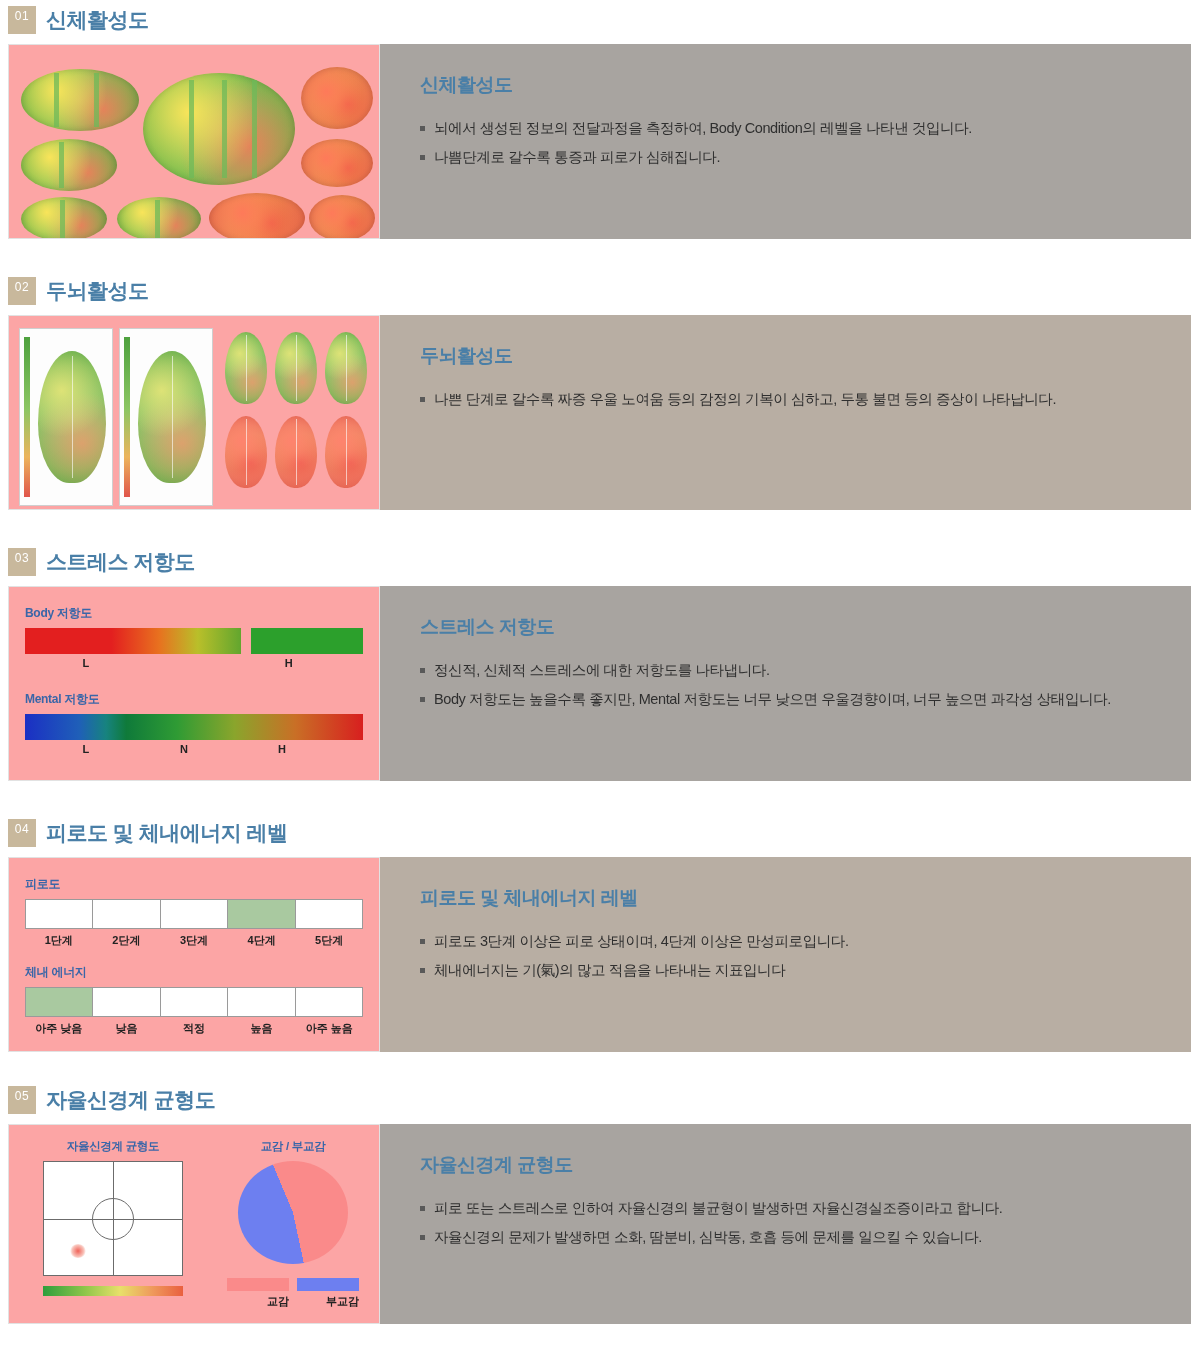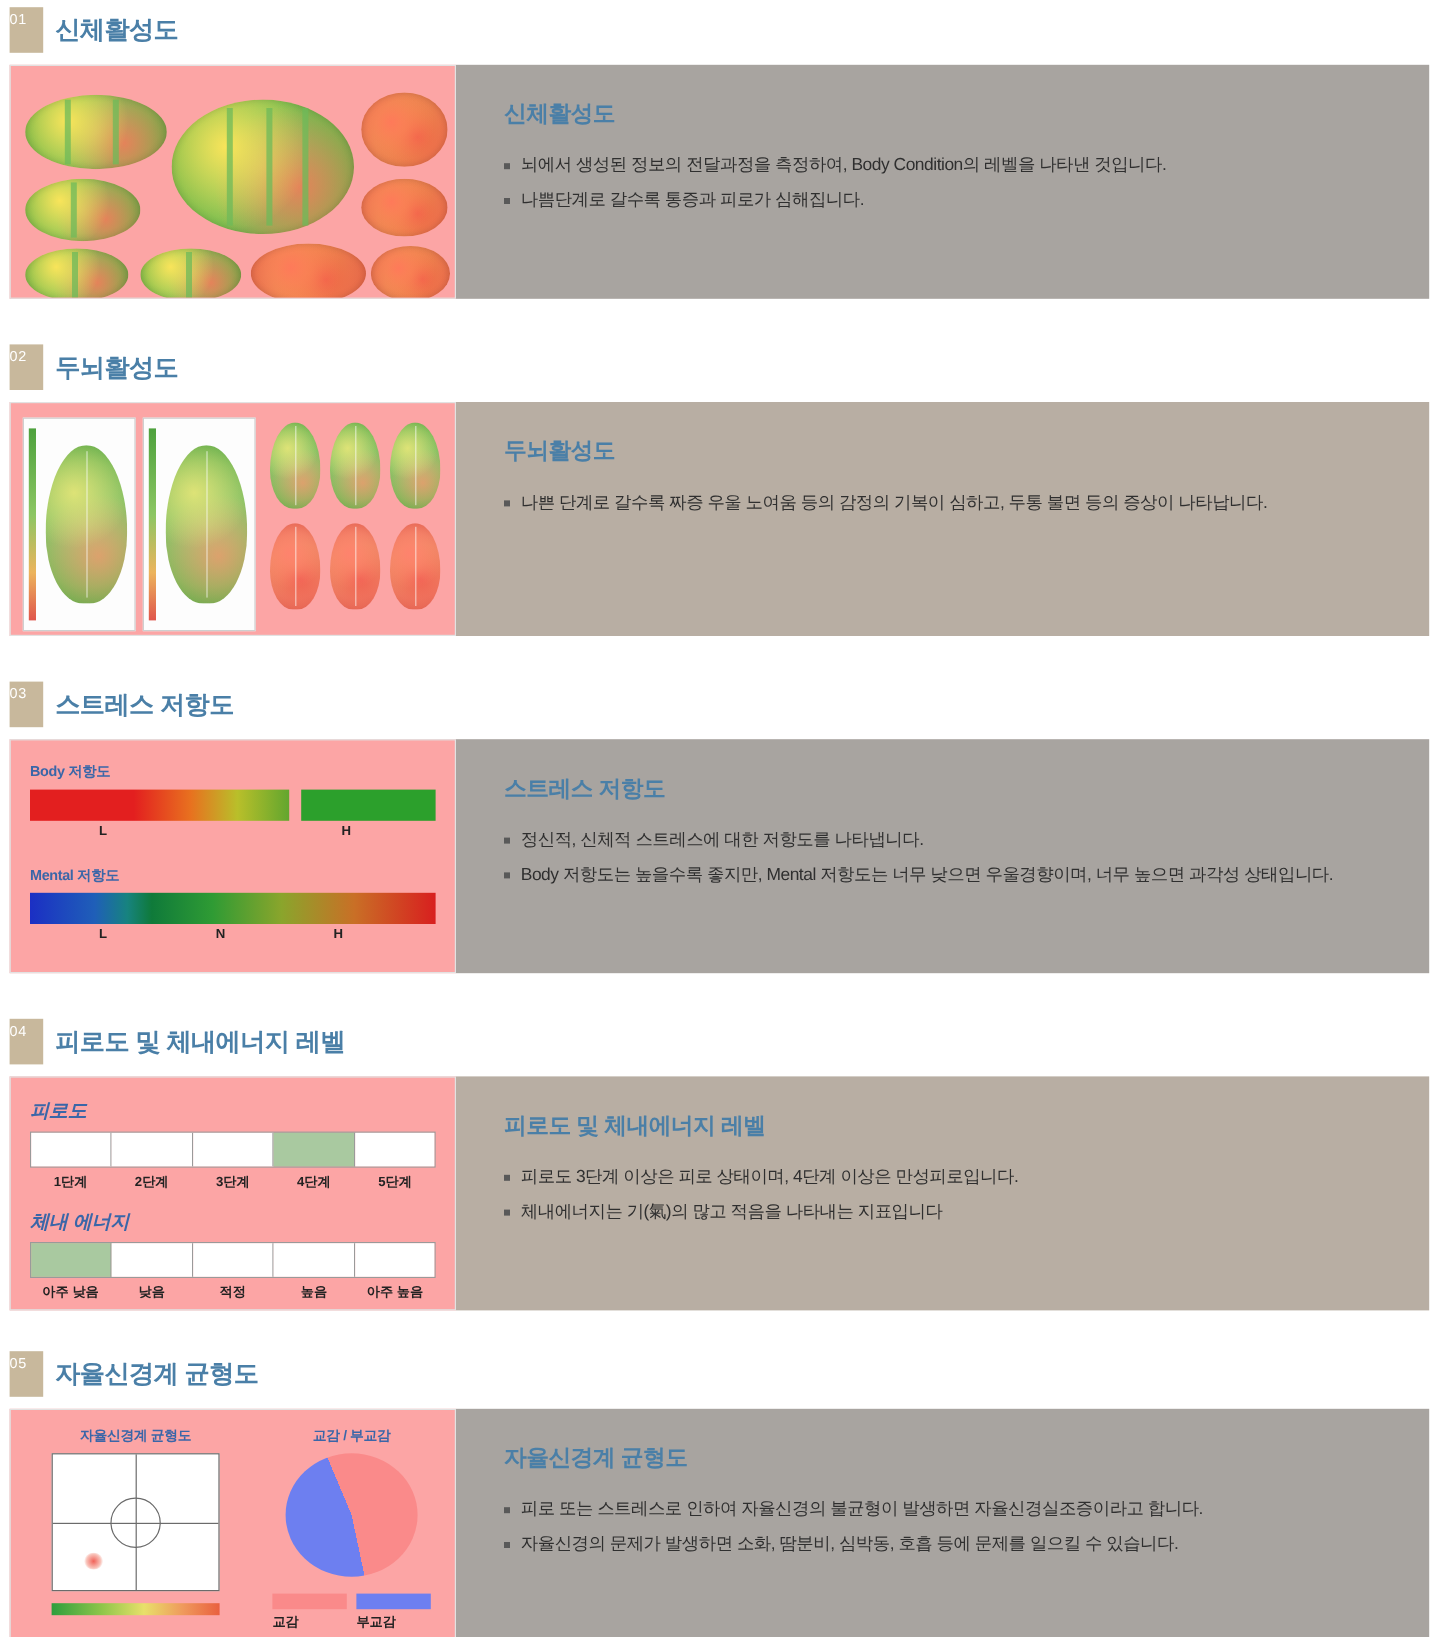--- a/index.html
+++ b/index.html
@@ -12,26 +12,26 @@
   .page { width: 1199px; position: relative; padding: 0 0 12px 0; }
 
   
   .sec-head {
     display: flex;
     align-items: center;
     gap: 10px;
     padding: 6px 0 10px 8px;
   }
   .sec-num {
-    width: 28px; height: 38px;
+    width: 28px; height: 28px;
     background: #c8b89c;
     color: #ffffff;
     font-size: 12px;
     line-height: 20px;
-    text-align: left;
+    text-align: center;
     letter-spacing: 0.5px;
   }
   .sec-title {
     font-size: 21px;
     font-weight: bold;
     color: #4a7fa7;
     letter-spacing: -0.5px;
   }
 
   
@@ -153,22 +153,22 @@
   .ticks {
     position: relative; height: 18px; margin-top: 3px;
     font-size: 11px; color: #222; font-weight: bold;
   }
   .ticks span { position: absolute; transform: translateX(-50%); }
   .f3-gap { height: 16px; }
 
   
   .fig4 { height: 195px; padding: 18px 16px; }
   .f4-label {
-    font-size: 16px; font-weight: bold; color: #3a66a8;
-    margin-bottom: 6px; letter-spacing: -0.3px; font-style: italic;
+    font-size: 12px; font-weight: bold; color: #3a66a8;
+    margin-bottom: 6px; letter-spacing: -0.3px;
   }
   .grid5 { display: flex; border: 1px solid #9a9a9a; height: 30px; }
   .cell { flex: 1 1 0; border-right: 1px solid #9a9a9a; background: #fff; }
   .cell:last-child { border-right: none; }
   .cell.on { background: #a9c9a0; }
   .gridlabels { display: flex; margin-top: 4px; }
   .gridlabels span {
     flex: 1 1 0; text-align: center;
     font-size: 11px; color: #222; font-weight: bold;
   }
@@ -199,21 +199,21 @@
   }
   .gradstrip {
     width: 140px; height: 10px; margin-top: 10px;
     background: linear-gradient(to right, #2e9e3d 0%, #8fc64a 30%, #e8e06a 55%, #ef9a5c 78%, #e9603f 100%);
   }
   .pie {
     width: 110px; height: 110px; border-radius: 50%;
     background: conic-gradient(from 168deg, #6d7ff0 0% 47%, #fa8a8a 47% 100%);
   }
   .legend { display: flex; gap: 8px; margin-top: 14px; }
-  .legend .lg { display: flex; flex-direction: column; align-items: flex-start; }
+  .legend .lg { display: flex; flex-direction: column; align-items: flex-end; }
   .legend .sw { width: 62px; height: 13px; }
   .legend .sw.pink { background: #fa8a8a; }
   .legend .sw.blue { background: #6d7ff0; }
   .legend .lb { font-size: 11px; color: #222; margin-top: 3px; font-weight: bold; }
 </style>
 </head>
 <body>
 
 <div class="page">
 

